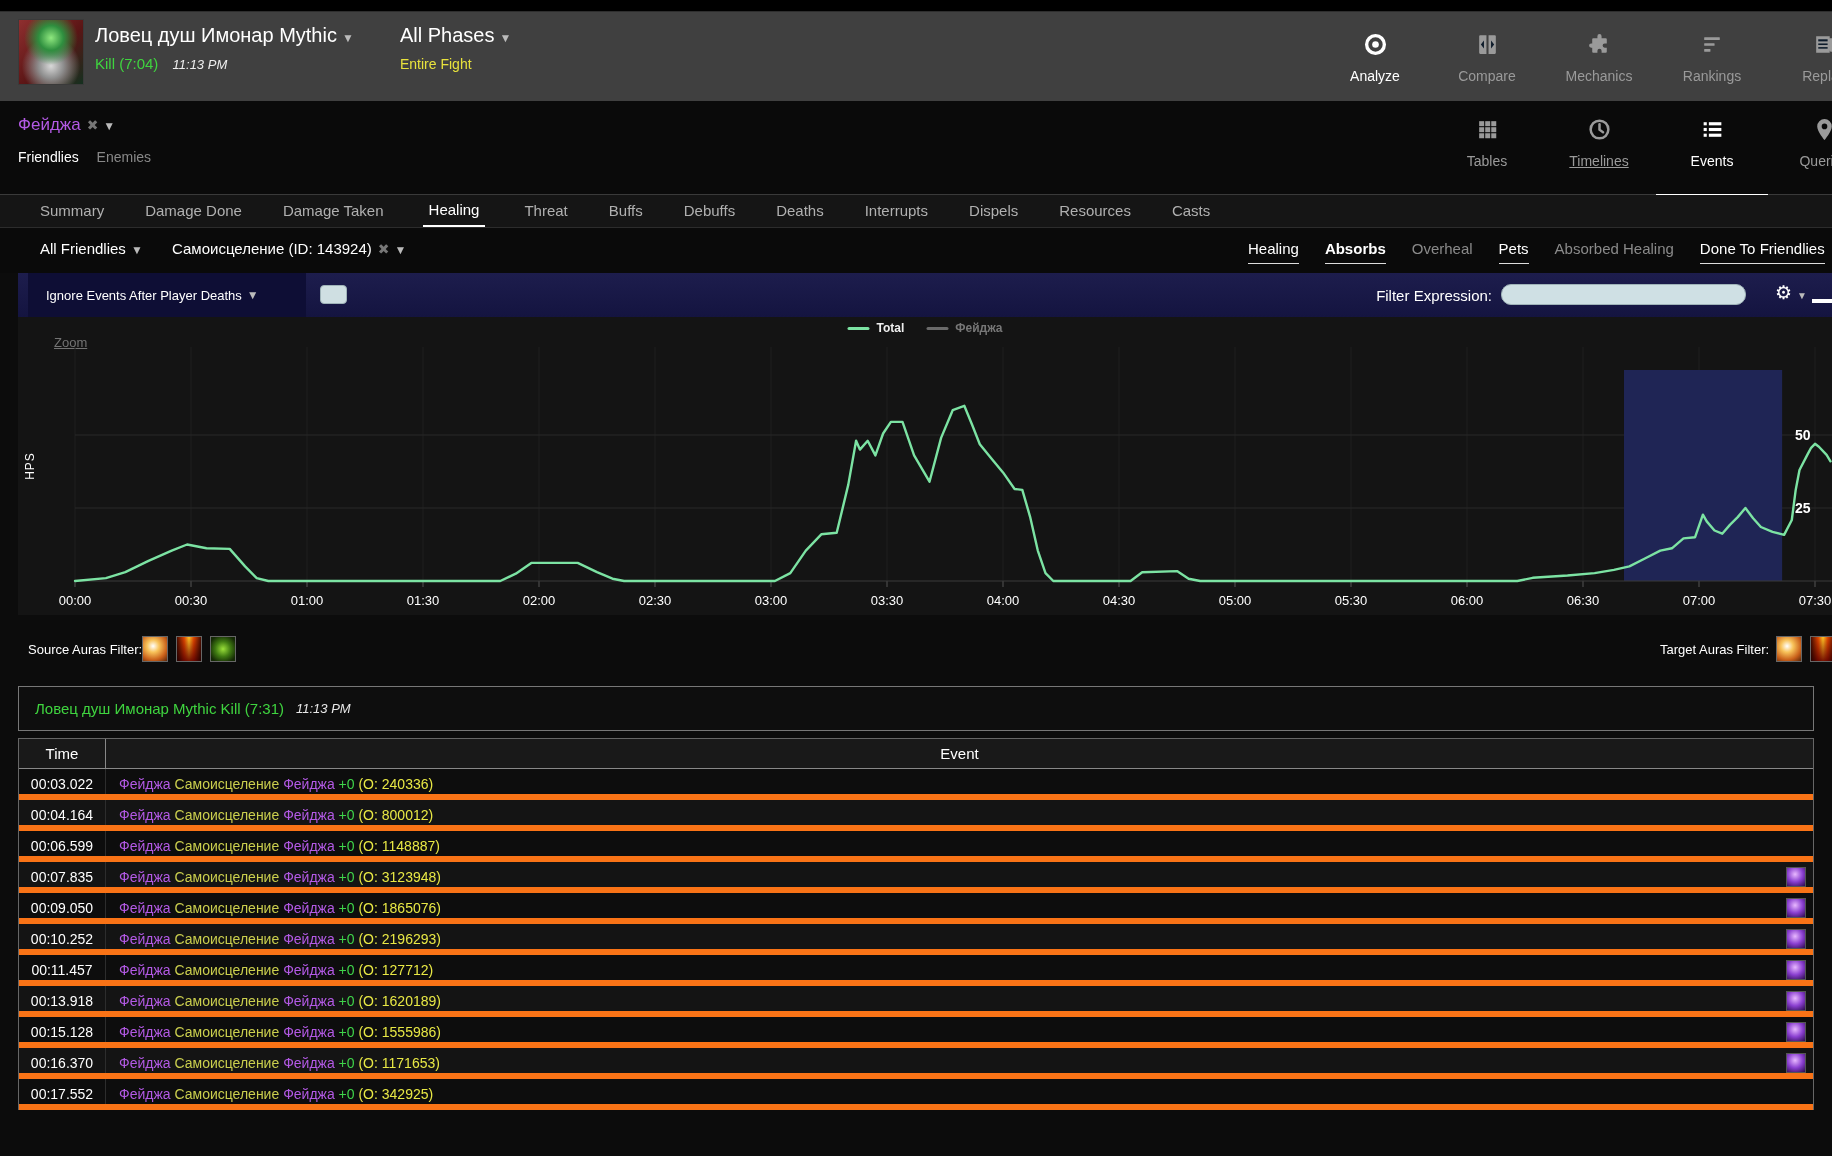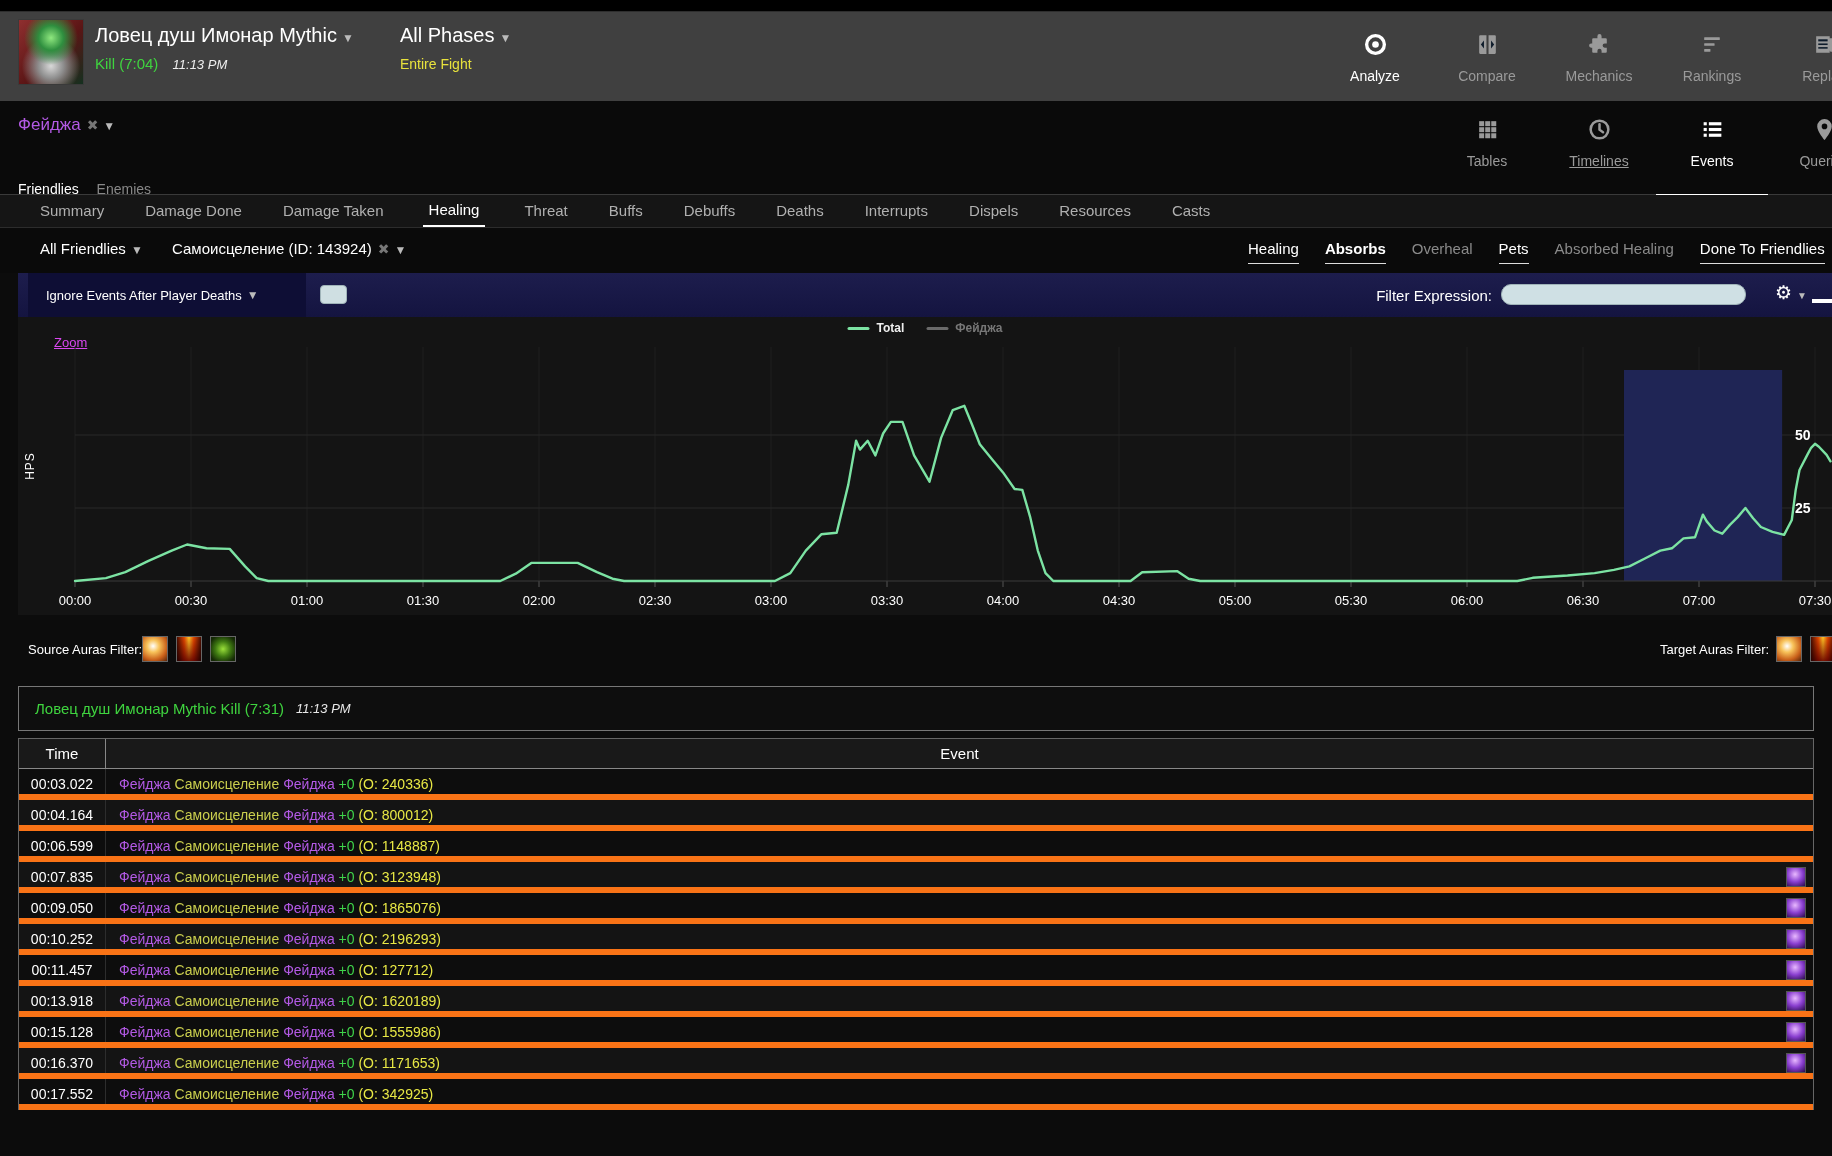--- a/index.html
+++ b/index.html
@@ -34,21 +34,21 @@
   .nav-cell.active { color:#fff; }
   #topbar .nav-cell.active::after, #subbar .nav-cell.active::after {
     content:""; position:absolute; left:0; bottom:-14px; width:112px; height:3px; background:#fff;
   }
   #topbar .nav-cell.active::after { bottom:-12px; }
   
   #subbar { position:absolute; left:0; top:101px; width:1832px; height:94px; background:#0a0a0a; border-bottom:1px solid #3a3a3a; }
   .actorline { position:absolute; left:18px; top:14px; font-size:17px; }
   .actorname { color:#b45ae6; }
   .xicon { color:#777; font-size:14px; margin-left:6px; }
-  .ftabs { position:absolute; left:18px; top:48px; font-size:14px;margin-top:32px; }
+  .ftabs { position:absolute; left:18px; top:48px; font-size:14px; }
   .ftab-on { color:#fff; }
   .ftab-off { color:#888; margin-left:14px; }
   #subbar .nav-cell { top:10px; }
   #subbar .nav-cell.active::after { bottom:-11px; }
   
   #tabbar { position:absolute; left:0; top:195px; width:1832px; height:33px; background:#151515; border-bottom:1px solid #2c2c2c; display:flex; align-items:center; padding-left:38px; }
   .tab { font-size:15px; color:#b0b0b0; margin-right:37px; padding:6px 2px 7px 2px; cursor:pointer; white-space:nowrap; }
   .tab.active { color:#fff; border-bottom:2px solid #fff; padding-left:6px; padding-right:6px; }
   
   #filterrow { position:absolute; left:0; top:228px; width:1832px; height:45px; background:#0a0a0a; }
@@ -62,21 +62,21 @@
   #chartpanel { position:absolute; left:18px; top:273px; width:1814px; height:342px; }
   .chead { position:relative; width:100%; height:44px; background:linear-gradient(#1d1d4d,#141440); }
   .ignorebox { position:absolute; left:10px; top:0; height:44px; width:278px; background:#0e0e35; display:flex; align-items:center; padding-left:18px; font-size:13px; color:#fff; cursor:pointer; }
   .checkbox { position:absolute; left:302px; top:12px; width:27px; height:19px; background:#cfdfe2; border-radius:4px; border:1px solid #9fb3b8; cursor:pointer; }
   .fexpr-label { position:absolute; right:340px; top:14px; font-size:15px; color:#fff; }
   .fexpr-input { position:absolute; left:1483px; top:11px; width:245px; height:21px; background:#cfe0e4; border:1px solid #9fb3b8; border-radius:10px; outline:none; font-size:12px; padding:0 8px; color:#222; }
   .gear { position:absolute; left:1757px; top:8px; color:#fff; font-size:19px; cursor:pointer; }
   .gear .caret { font-size:10px; }
   .minbar { position:absolute; left:1794px; top:26px; width:26px; height:4px; background:#fff; }
   .cbody { position:relative; width:100%; height:298px; background:#141414; }
-  .zoomlabel { position:absolute; left:36px; top:18px; font-size:13px; color:#d946ef;text-decoration:underline; }
+  .zoomlabel { position:absolute; left:36px; top:18px; font-size:13px; color:#737373;text-decoration:underline; }
   .hpslabel { position:absolute; left:-2px; top:142px; font-size:12px; color:#fff; transform:rotate(-90deg); letter-spacing:1px; }
   .legend { position:absolute; top:4px; left:50%; transform:translateX(-50%); display:flex; gap:22px; align-items:center; }
   .litem { display:flex; align-items:center; gap:7px; font-size:12px; cursor:pointer; }
   .lmark { width:22px; height:3px; border-radius:2px; }
   .litem .ltxt { font-weight:700; }
   #chartsvg { position:absolute; left:0; top:0; }
   
   #aurasrow { position:absolute; left:0; top:634px; width:1832px; height:30px; font-size:13px; color:#fff; }
   .auralbl-src { position:absolute; left:28px; top:8px; }
   .auralbl-tgt { position:absolute; left:1660px; top:8px; white-space:nowrap; }

